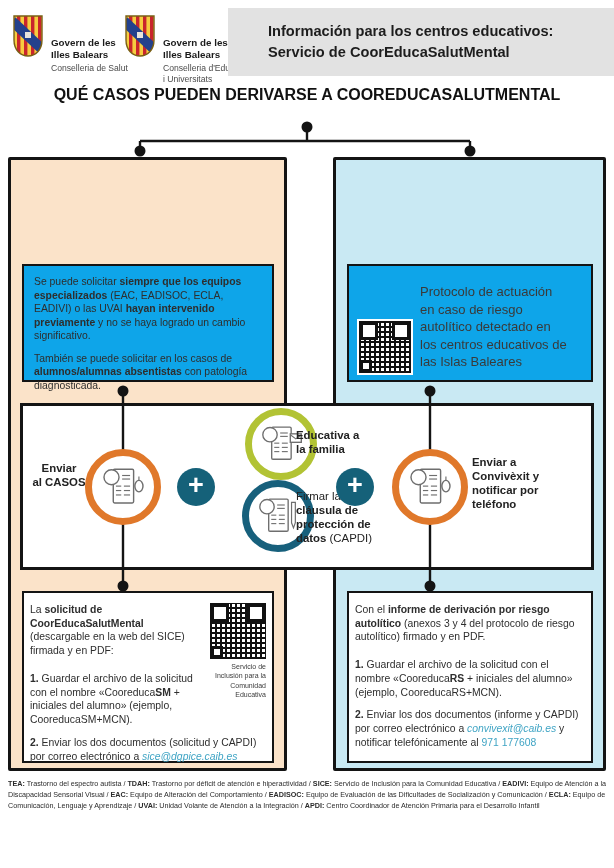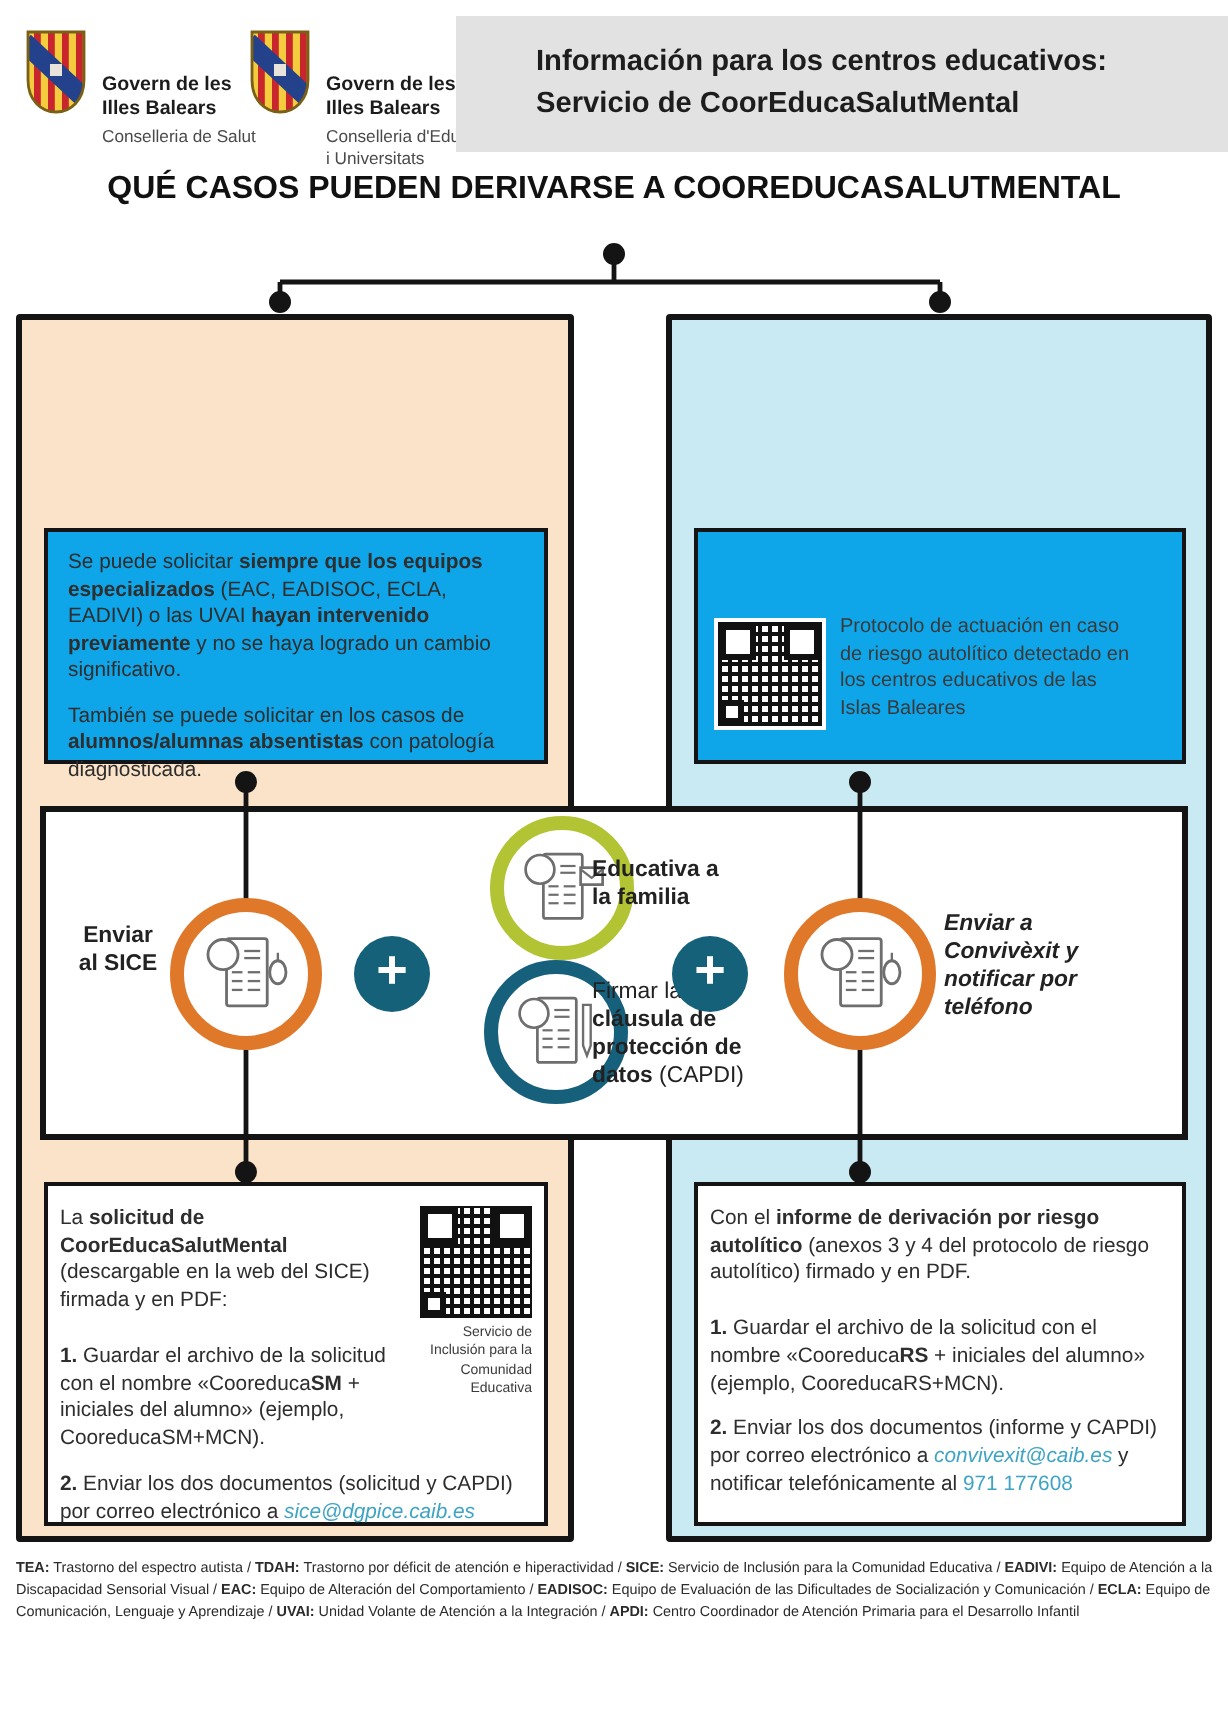--- a/index.html
+++ b/index.html
@@ -36,21 +36,21 @@
   .inner-box p + p { margin-top:9px; }
 
   .qr { position:relative; background:
           repeating-linear-gradient(90deg,#111 0 2px,transparent 2px 5px),
           repeating-linear-gradient(0deg,#111 0 2px,#fff 2px 5px);
         outline:2px solid #fff; }
   .qr .fm, .qr::before, .qr::after { content:""; position:absolute; width:12px; height:12px;
         border:3px solid #111; background:#fff; }
   .qr::before { left:1px; top:1px; } .qr::after { right:1px; top:1px; } .qr .fm { left:1px; bottom:1px; }
   .qr-row { display:flex; gap:9px; margin-top:8px; align-items:flex-end; }
-  .qr-caption { font-size:10px; line-height:1.35; color:#3a3a3a; padding-bottom:2px;margin-top:24px; }
+  .qr-caption { font-size:13px; line-height:1.35; color:#3a3a3a; padding-bottom:2px; }
 
   
   .flow-box { position:absolute; left:20px; top:403px; width:574px; height:167px; background:#fff;
               border:3px solid #141414; z-index:3; }
   svg.connectors { position:absolute; left:0; top:0; width:614px; height:868px; z-index:4; pointer-events:none; }
 
   .ring { position:absolute; border-radius:50%; background:#fff; z-index:5;
           display:flex; align-items:center; justify-content:center; }
   .ring-orange { border:7px solid var(--orange); }
   .ring-green  { border:7px solid var(--green); }
@@ -172,21 +172,21 @@
       <circle cx="123" cy="391" r="4.3"></circle>
       <line x1="123" y1="391" x2="123" y2="586"></line>
       <circle cx="123" cy="586" r="4.3"></circle>
       <circle cx="430" cy="391" r="4.3"></circle>
       <line x1="430" y1="391" x2="430" y2="586"></line>
       <circle cx="430" cy="586" r="4.3"></circle>
     </g>
   </svg>
 
   <div class="flow-lbl b" style="left:30px;top:461px;width:58px;text-align:center;">Enviar
-al SICE</div>
+al CASOS</div>
 
   <div class="ring ring-orange" style="left:85px;top:449px;width:76px;height:76px;">
     <svg width="46" height="44" viewBox="0 0 52 48">
       <g fill="#fff" stroke="#6e6e6e" stroke-width="1.6">
         <rect x="15" y="4" width="23" height="38" rx="1.5"></rect>
         <circle cx="13" cy="13" r="8.5"></circle>
       </g>
       <g stroke="#6e6e6e" stroke-width="1.3">
         <line x1="25" y1="11" x2="34" y2="11"></line>
           <line x1="25" y1="15" x2="34" y2="15"></line>
@@ -266,21 +266,21 @@
           <line x1="27" y1="23" x2="34" y2="23"></line>
         <line x1="18" y1="28" x2="24" y2="28"></line>
           <line x1="27" y1="28" x2="34" y2="28"></line>
         <line x1="18" y1="33" x2="24" y2="33"></line>
           <line x1="27" y1="33" x2="34" y2="33"></line>
         <line x1="44" y1="12" x2="44" y2="17"></line>
       </g>
       <ellipse cx="44" cy="23" rx="4.6" ry="6.5" fill="#fff" stroke="#6e6e6e" stroke-width="1.6"></ellipse>
     </svg>
   </div>
-  <div class="flow-lbl b" style="left:472px;top:455px;font-style:italic;">Enviar a
+  <div class="flow-lbl b" style="left:472px;top:455px;">Enviar a
 Convivèxit y
 notificar por
 teléfono</div>
 
   <div class="bottom-box bottom-left">
     <div class="qr-float">
       <div class="qr" style="width:56px;height:56px;">
           <span class="fm"></span>
         </div>
       <div class="qr-caption">Servicio de Inclusión para la Comunidad Educativa</div>

